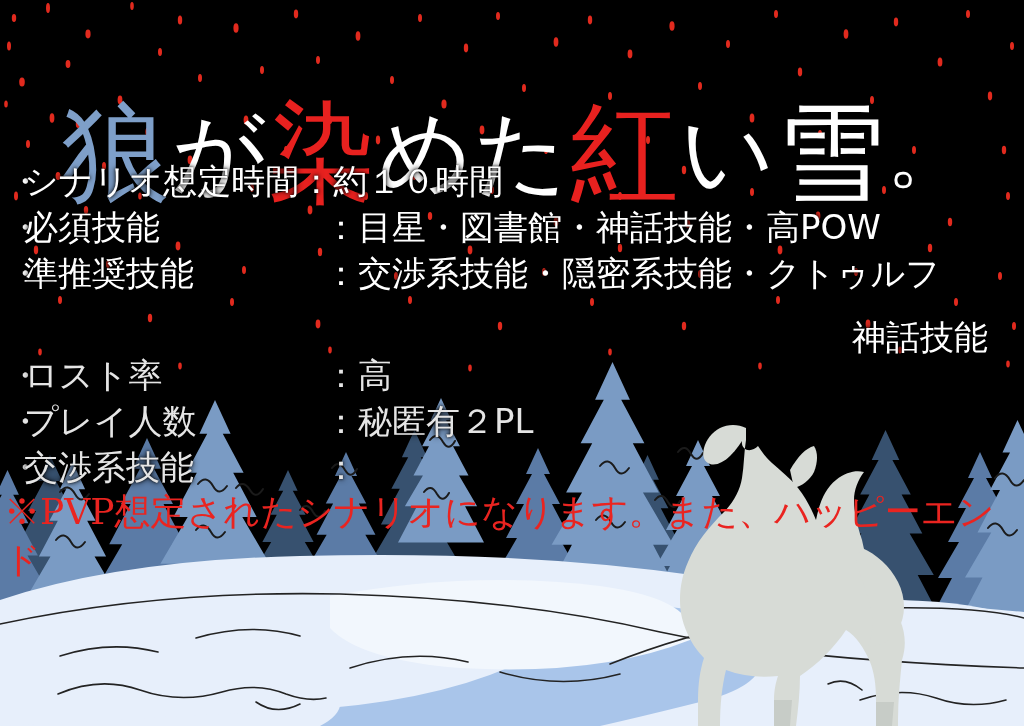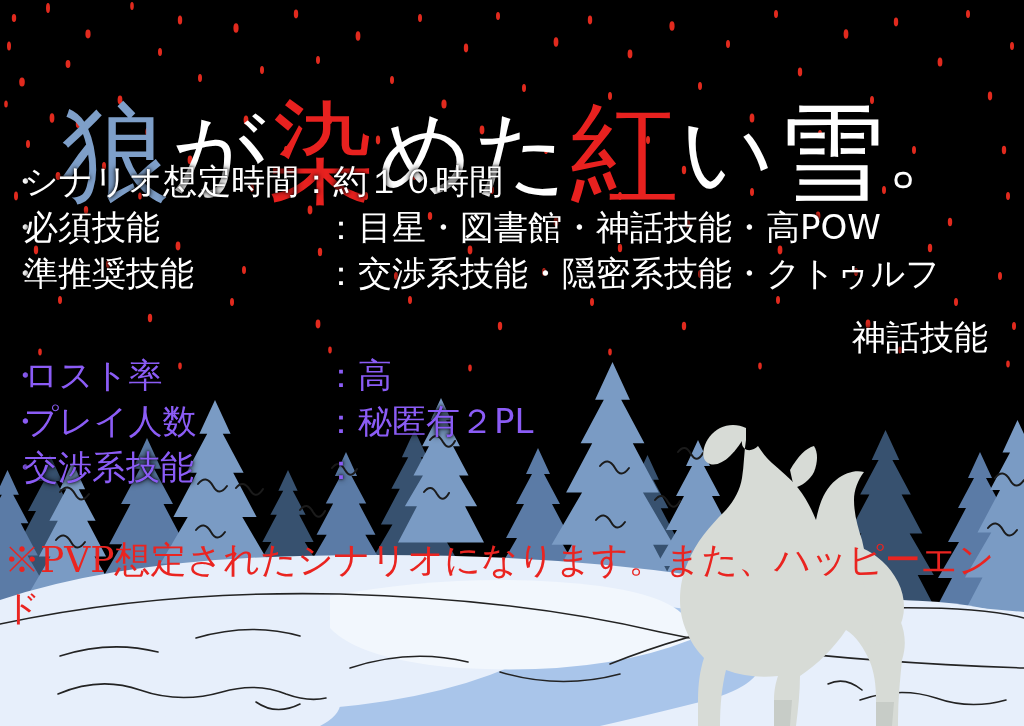--- a/index.html
+++ b/index.html
@@ -63,31 +63,31 @@
     text-align:right;
     padding-right:28px;
     height:46px;
     margin-top:18px;
   }
 
   #spec-block-2{
     position:absolute;
     left:8px; top:352px;
     width:1008px;
-    color:#8b5cf6;
+    color:#e5e5e5;
     font-family:"DejaVu Sans","Liberation Sans",sans-serif;
     font-size:34px;
     line-height:47px;
     text-shadow:0 0 3px #000,0 0 6px #000;
   }
 
   
   #warning{
     position:absolute;
-    left:4px; top:536px;
+    left:4px; top:488px;
     width:1016px;
     color:#ea2420;
     font-family:"DejaVu Serif","Liberation Serif",serif;
     font-size:36px;
     line-height:48px;
     letter-spacing:0px;
   }
   #warning p{margin:0;}
 
   

